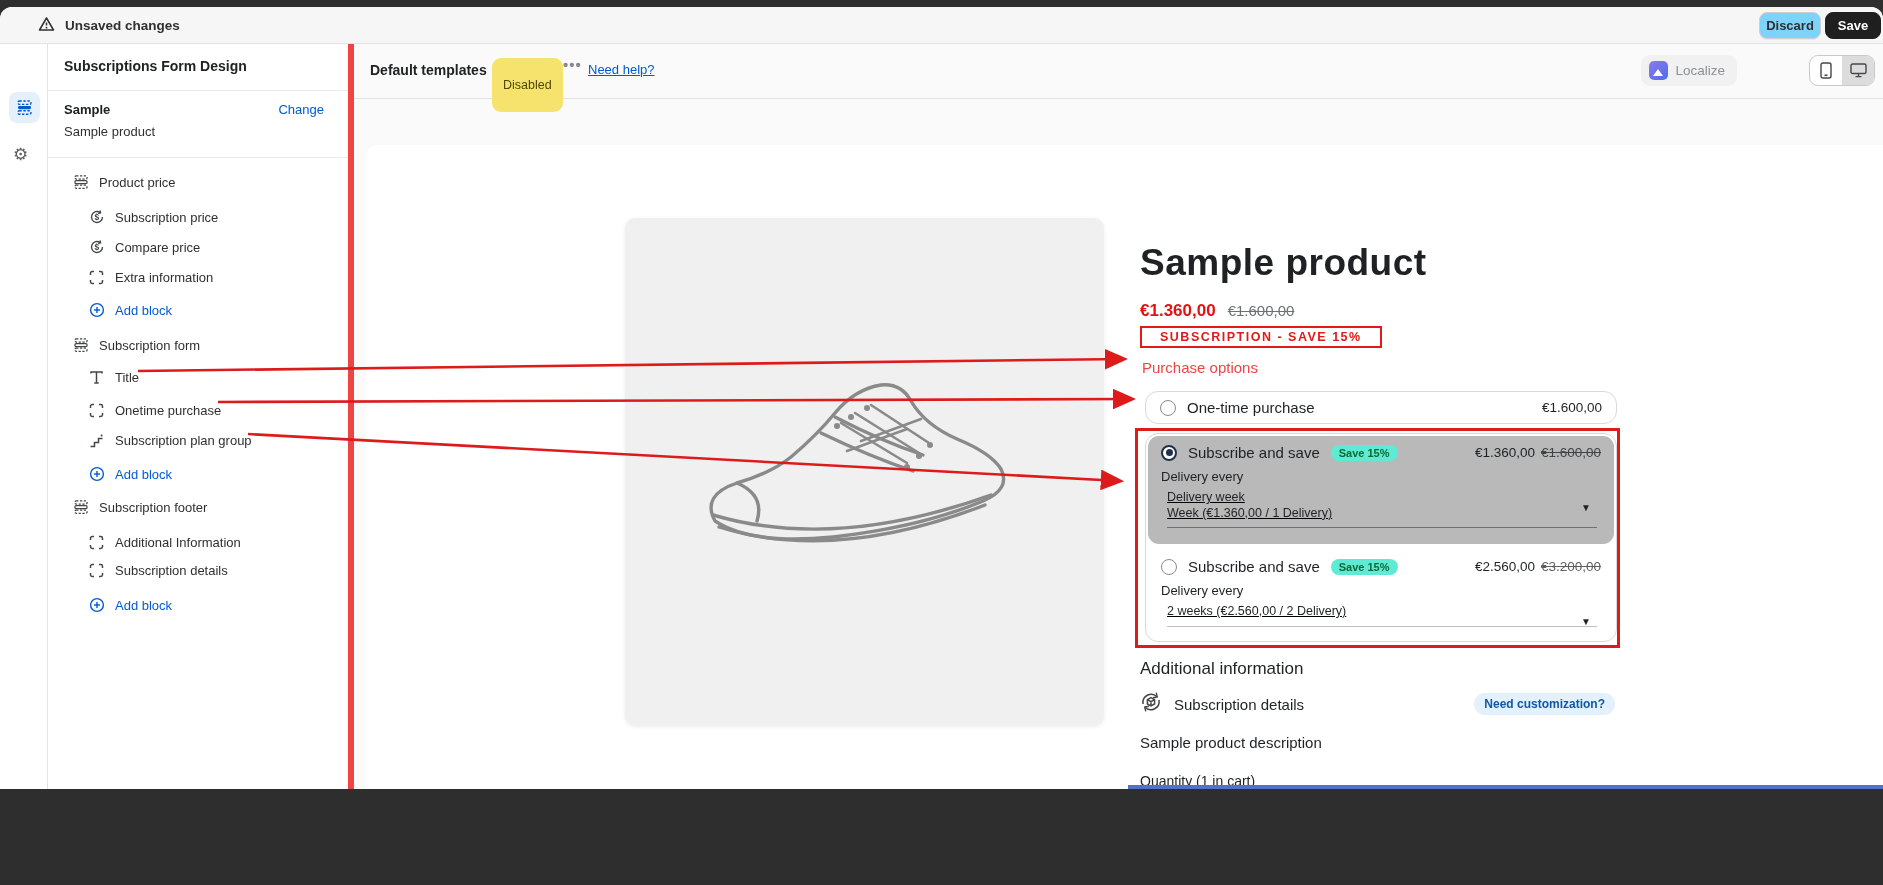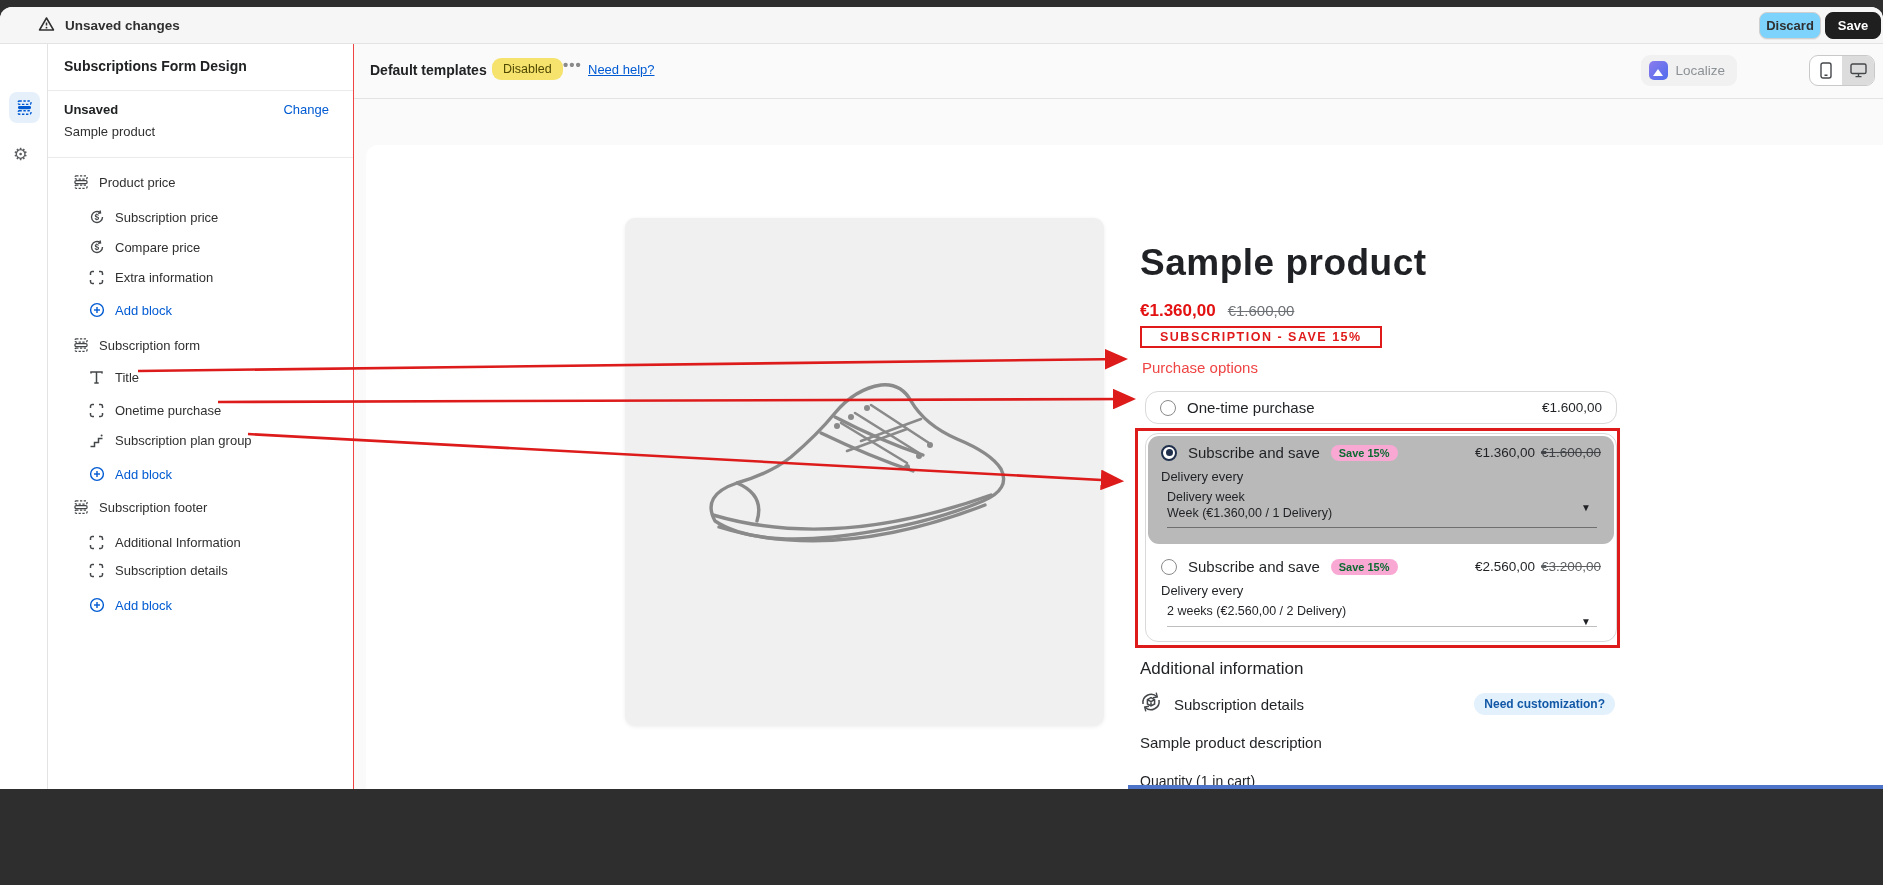--- a/index.html
+++ b/index.html
@@ -14,39 +14,39 @@
   .btn { position:absolute; top:5px; height:27px; border-radius:8px; font-size:13px; font-weight:700; display:flex; align-items:center; justify-content:center; cursor:pointer; }
   #discard-btn { right:62px; width:62px; background:#7dd3fc; color:#303030; border:1px solid #cfcfcf; box-shadow:0 1px 0 rgba(0,0,0,.05); }
   #save-btn { right:2px; width:56px; background:#1f1f1f; color:#ffffff; border:1px solid #1f1f1f; }
 
   
   #rail { position:absolute; left:0; top:37px; bottom:0; width:48px; background:#ffffff; border-right:1px solid #e3e3e3; }
   #rail-form { position:absolute; left:9px; top:48px; width:31px; height:31px; background:#e6f0fb; border-radius:8px; display:flex; align-items:center; justify-content:center; }
   #rail-gear { position:absolute; left:13px; top:100px; font-size:17px; color:#5c5f62; }
 
   
-  #panel { position:absolute; left:48px; top:37px; bottom:0; width:306px; background:#ffffff; border-right:1px solid #ef4444; }
+  #panel { position:absolute; left:48px; top:37px; bottom:0; width:306px; background:#ffffff; border-right:6px solid #ef4444; }
   #panel-title { position:absolute; left:16px; top:14px; font-size:14px; font-weight:700; color:#202223; }
   .panel-div { position:absolute; left:0; width:100%; border-top:1px solid #ebebeb; }
   #preview-label { position:absolute; left:16px; top:58px; font-size:13px; font-weight:700; color:#202223; }
   #change-link { position:absolute; right:24px; top:58px; font-size:13px; color:#005bd3; cursor:pointer; }
   #preview-subject { position:absolute; left:16px; top:80px; font-size:13px; color:#303030; }
 
   .tree-row { position:absolute; display:flex; align-items:center; gap:10px; height:26px; font-size:13px; color:#303030; cursor:pointer; }
   .tree-section { left:24px; }
   .tree-child { left:40px; }
   .tree-add { left:40px; color:#005bd3; }
   .tico { width:17px; height:17px; display:flex; align-items:center; justify-content:center; flex:0 0 17px; }
   .tico svg { display:block; }
 
   
   #main { position:absolute; left:354px; top:37px; right:0; bottom:0; background:#fafafa; }
   #main-header { position:absolute; left:0; top:0; right:0; height:55px; background:#fafafa; border-bottom:1px solid #e3e3e3; }
   #mh-title { position:absolute; left:16px; top:18px; font-size:14px; font-weight:700; color:#202223; }
-  #mh-badge { position:absolute; left:138px; top:14px; background:#f5e36e; color:#4f4700; font-size:12.5px; padding:4px 11px; border-radius:9px; }
+  #mh-badge { position:absolute; left:138px; top:14px; background:#f5e36e; color:#4f4700; font-size:12.5px; padding:20px 11px; border-radius:9px; }
   #mh-dots { position:absolute; left:209px; top:12px; color:#8a8a8a; font-size:15px; font-weight:700; letter-spacing:1px; cursor:pointer; }
   #mh-help { position:absolute; left:234px; top:18px; font-size:13px; color:#005bd3; text-decoration:underline; cursor:pointer; }
   #localize-btn { position:absolute; right:146px; top:11px; height:31px; padding:0 12px 0 8px; background:#f1f1f1; border-radius:9px; display:flex; align-items:center; gap:7px; font-size:13.5px; color:#8c9196; cursor:pointer; }
   #loc-ico { width:19px; height:19px; border-radius:5px; background:linear-gradient(135deg,#8b7bee 0%,#4e6cec 100%); position:relative; }
   #loc-ico:after { content:""; position:absolute; left:4px; top:8px; width:0; height:0; border-left:5px solid transparent; border-right:5px solid transparent; border-bottom:7px solid #fff; }
   #device-toggle { position:absolute; right:8px; top:11px; height:31px; width:66px; border:1px solid #c9c9c9; border-radius:9px; background:#fff; display:flex; overflow:hidden; }
   .seg { flex:1; display:flex; align-items:center; justify-content:center; cursor:pointer; }
   .seg.sel { background:#dcdcdc; }
 
   
@@ -65,23 +65,23 @@
   .radio { width:16px; height:16px; border-radius:50%; border:1.5px solid #8a8a8a; background:#fff; flex:0 0 16px; }
   .radio.on { border:2px solid #20304c; position:relative; }
   .radio.on:after { content:""; position:absolute; left:2.5px; top:2.5px; width:7px; height:7px; border-radius:50%; background:#20304c; }
   .opt-label { font-size:15px; color:#1f2124; }
   .opt-price { margin-left:auto; font-size:13.5px; color:#1f2124; }
   .strike { text-decoration:line-through; color:#5c5f62; margin-left:6px; }
 
   #plan-group { position:absolute; left:7px; top:288px; width:472px; height:209px; border:1px solid #d9d9d9; border-radius:13px; background:#fff; }
   #plan-sel { position:absolute; left:2px; top:2px; width:466px; height:108px; background:#b9b9b9; border-radius:11px; padding:8px 13px 0 13px; }
   .plan-row { display:flex; align-items:center; gap:11px; }
-  .save-pill { background:#f9a8d4; color:#0c6b33; font-size:11px; font-weight:700; padding:2px 8px; border-radius:10px; }
+  .save-pill { background:#5eead4; color:#0c6b33; font-size:11px; font-weight:700; padding:2px 8px; border-radius:10px; }
   .delivery { font-size:13px; color:#1f2124; margin-top:8px; }
-  .sel-box { position:relative; margin:6px 4px 0 6px; padding-bottom:6px; border-bottom:1px solid #6f6f6f; }
+  .sel-box { position:relative; margin:6px 4px 0 6px; padding-bottom:6px; border-bottom:1px solid #6f6f6f;text-decoration:underline; }
   .sel-box .l1, .sel-box .l2 { font-size:12.5px; color:#1f2124; line-height:1.25; }
   .caret { position:absolute; right:6px; top:12px; font-size:10px; color:#1f2124; }
   #plan-two { position:absolute; left:2px; top:116px; width:466px; padding:8px 13px 0 13px; }
   #plan-two .sel-box { border-bottom:1px solid #bfbfbf; }
 
   #red-box { position:absolute; left:-3px; top:283px; width:485px; height:220px; border:3px solid #dd1b1b; pointer-events:none; }
 
   #p-addinfo { position:absolute; left:2px; top:514px; font-size:17px; color:#1f2124; }
   #details-row { position:absolute; left:0; top:546px; width:477px; height:26px; display:flex; align-items:center; }
   #details-label { font-size:15px; color:#1f2124; margin-left:10px; }
@@ -123,21 +123,21 @@
             <rect x="2" y="7" width="13" height="3.2" rx="1.4" fill="#005bd3"></rect>
             <rect x="2" y="11.8" width="13" height="3.4" rx="1.4" fill="none" stroke="#005bd3" stroke-width="1.4" stroke-dasharray="2.4 1.6"></rect>
           </svg>
     </div>
     <div id="rail-gear">⚙</div>
   </div>
 
   <div id="panel">
     <div id="panel-title">Subscriptions Form Design</div>
     <div class="panel-div" style="top:46px;"></div>
-    <span id="preview-label">Unsaved</span>
+    <span id="preview-label">Sample</span>
     <span id="change-link">Change</span>
     <span id="preview-subject">Sample product</span>
     <div class="panel-div" style="top:113px;"></div>
 
     <div class="tree-row tree-section" style="top:125px;">
       <span class="tico">
             <svg width="16" height="16" viewBox="0 0 17 17">
               <rect x="2" y="2" width="13" height="3.4" rx="1.4" fill="none" stroke="#44474a" stroke-width="1.3" stroke-dasharray="2.4 1.6"></rect>
               <rect x="2" y="7" width="13" height="3.2" rx="1.4" fill="none" stroke="#44474a" stroke-width="1.3"></rect>
               <rect x="2" y="11.8" width="13" height="3.4" rx="1.4" fill="none" stroke="#44474a" stroke-width="1.3" stroke-dasharray="2.4 1.6"></rect>

